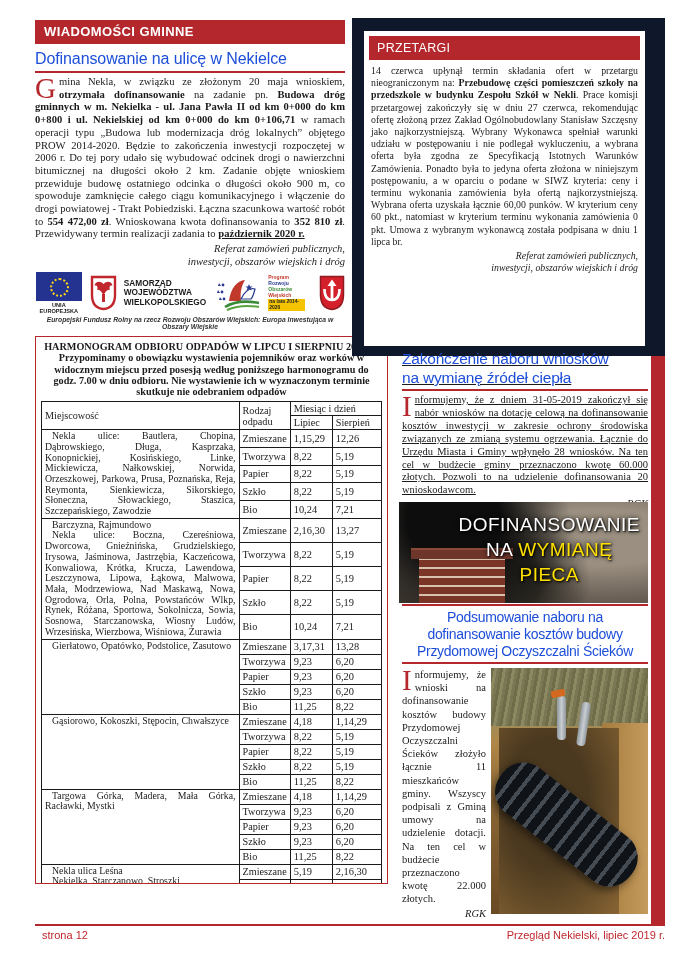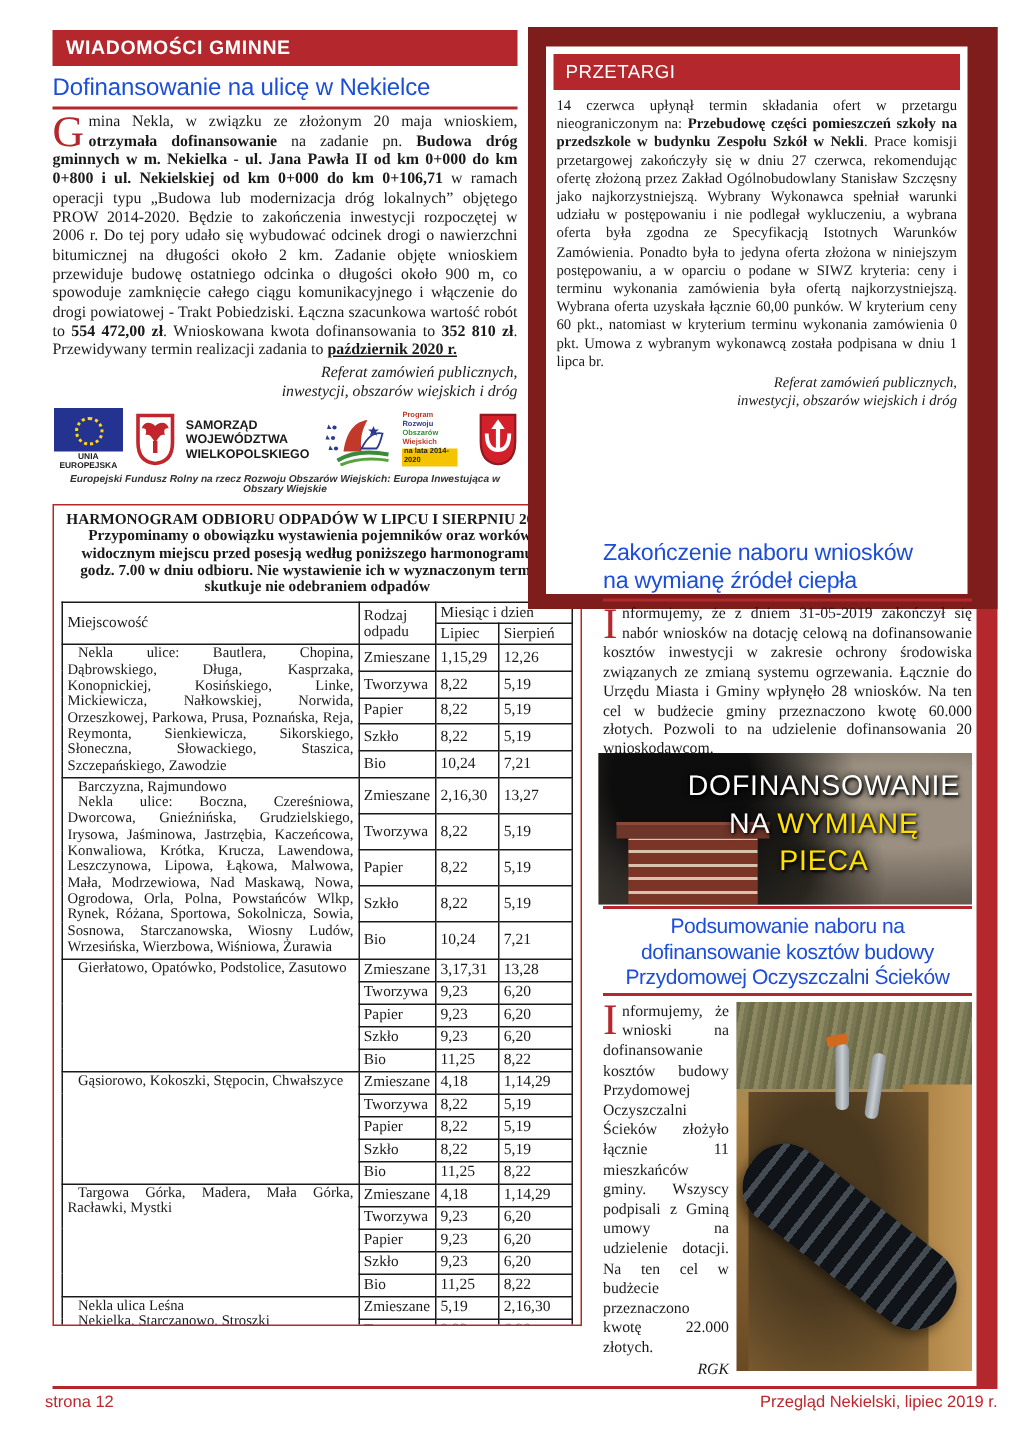--- a/index.html
+++ b/index.html
@@ -38,29 +38,29 @@
   table.sched{border-collapse:collapse;margin:4px auto 0 auto;width:341px;table-layout:fixed;}
   table.sched th,table.sched td{border:1px solid #1a1a1a;padding:1px 3px;font-weight:normal;}
   table.sched th{font-size:10.2px;text-align:left;}
   th.c,td.c{text-align:center;}
   col.c-area{width:197px}col.c-type{width:51px}col.c-lip{width:42px}col.c-sie{width:49px}
   td.area{font-size:9.8px;line-height:10.7px;text-align:justify;vertical-align:top;padding:2px 4px;}
   td.area div{text-indent:7px;}
   td.type{font-size:10.2px;height:12px;}
   td.lip,td.sie{font-size:10.4px;text-align:left;height:12px;}
   
-  #przetargi-box{position:absolute;left:352px;top:18px;width:313px;height:388px;background:#7f1d1d;}
+  #przetargi-box{position:absolute;left:352px;top:18px;width:313px;height:338px;background:#0f172a;}
   .white-inset{position:absolute;left:12px;top:13px;right:20px;bottom:10px;background:#fff;}
   .prz-bar{margin:5px;height:24px;background:#b4282d;color:#fff;font-family:"Liberation Sans",sans-serif;
            font-size:12.5px;line-height:24px;padding-left:8px;letter-spacing:.3px;}
   .prz-body{margin:5px 7px 0 7px;font-size:9.8px;line-height:12.2px;text-align:justify;}
   .prz-sig{margin:2px 7px 0 0;text-align:right;font-style:italic;font-size:9.8px;line-height:12px;}
   #red-stripe{position:absolute;left:651px;top:18px;width:14px;height:906px;background:#b4282d;}
   .headline{color:#1d4ed8;font-family:"Liberation Sans",sans-serif;}
-  #heat-section{position:absolute;left:402px;top:359px;width:246px;}
+  #heat-section{position:absolute;left:402px;top:349px;width:246px;text-decoration:underline;}
   #heat-section .headline{font-size:15.5px;line-height:19px;letter-spacing:-0.2px;}
   #heat-section .body-p{font-size:10.5px;line-height:12.9px;}
   .rgk{text-align:right;font-style:italic;font-size:10.5px;margin-top:1px;}
   
   #heat-image{position:absolute;left:399px;top:502px;width:249px;height:101px;overflow:hidden;
        background:
          radial-gradient(circle at 22% 18%, #0d0d0d 0 22%, rgba(13,13,13,0) 55%),
          radial-gradient(circle at 45% 80%, #2a2721 0 18%, rgba(42,39,33,0) 50%),
          radial-gradient(ellipse at 80% 35%, #9a8f80 0 30%, #6b6157 65%, #463f35 100%);}
   .chimney{position:absolute;left:20px;bottom:0;width:86px;height:44px;background:
@@ -90,21 +90,21 @@
        box-shadow:0 4px 8px rgba(0,0,0,.5);}
   .sew-pipe{position:absolute;width:9px;height:44px;background:linear-gradient(90deg,#8f979d,#c8cdd1,#8f979d);
        border-radius:4px;}
   .sew-pipe.p1{left:66px;top:28px;}
   .sew-pipe.p2{left:88px;top:34px;transform:rotate(8deg);}
   .sew-valve{position:absolute;left:60px;top:22px;width:14px;height:7px;background:#d2691e;border-radius:2px;
        transform:rotate(-12deg);}
   
   #footer-line{position:absolute;left:35px;right:14px;top:924px;height:2px;background:#b4282d;}
   .footer-text{position:absolute;top:929px;color:#bf272c;font-family:"Liberation Sans",sans-serif;font-size:11px;}
-  #footer-left{left:30px;}
+  #footer-left{left:42px;}
   #footer-right{right:14px;}
   
   .shield{flex:none;}
   b{font-weight:bold;}
   .u{text-decoration:underline;font-weight:bold;}
 </style>
 </head>
 <body>
 
 <div id="page">

